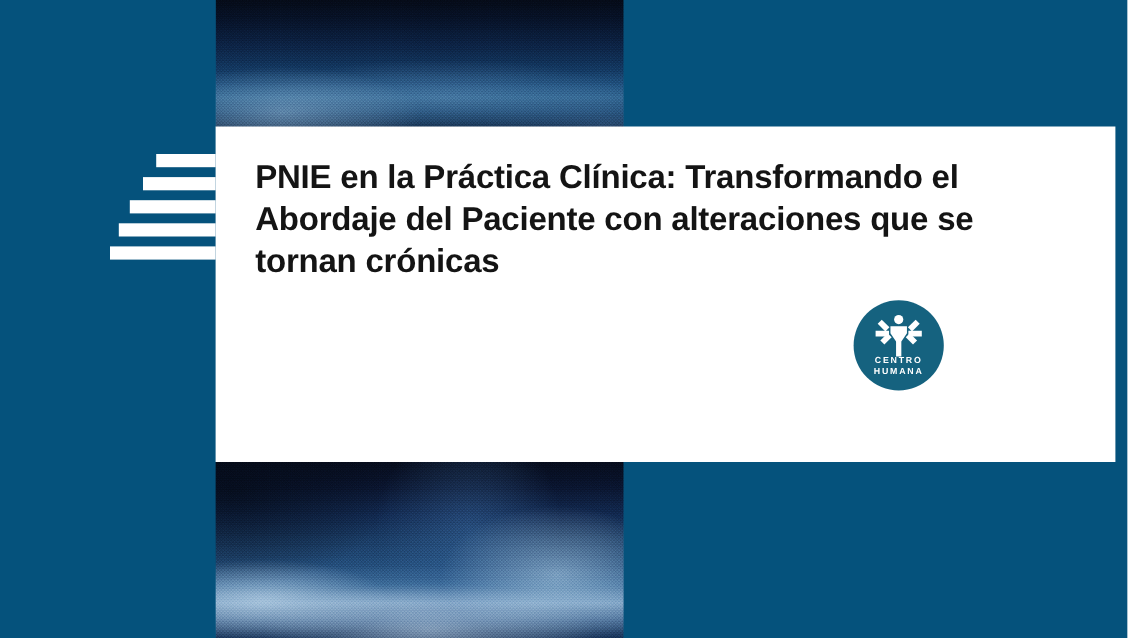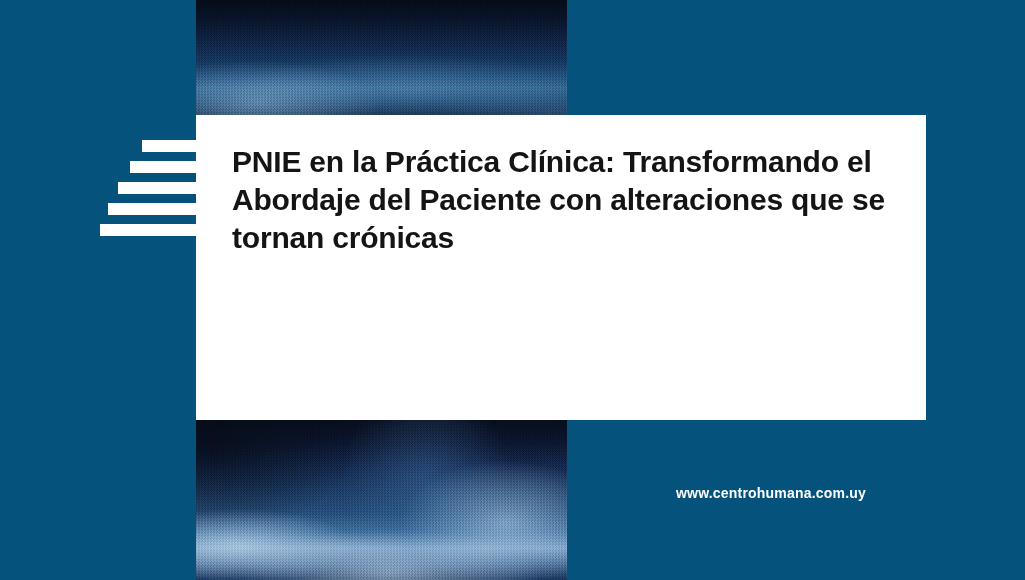--- a/index.html
+++ b/index.html
@@ -121,21 +121,21 @@
   #stair-bars .bar.b2 { top: 21px; width: 66px; }
   #stair-bars .bar.b3 { top: 42px; width: 78px; }
   #stair-bars .bar.b4 { top: 63px; width: 88px; }
   #stair-bars .bar.b5 { top: 84px; width: 96px; }
 
   
   #card {
     position: absolute;
     left: 196px;
     top: 115px;
-    width: 730px;
+    width: 818px;
     height: 305px;
     background: #ffffff;
   }
 
   #title-block {
     position: absolute;
     left: 36px;
     top: 28px;
     width: 660px;
   }
@@ -227,18 +227,41 @@
     <div class="bar b5"></div>
   </div>
 
   <div id="card">
 
     <div id="title-block">
       <h1 id="title">PNIE en la Práctica Clínica: Transformando el Abordaje del Paciente con alteraciones que se tornan crónicas</h1>
     </div>
 
 
-
-  </div>
-
-  <div id="site-url">www.centrohumana.com.uy</div>
+    <div id="logo">
+      <svg id="logo-mark" viewBox="0 0 58 44" aria-hidden="true">
+
+        <circle cx="29" cy="7.5" r="4.2" fill="#ffffff"></circle>
+
+        <path d="M21.5 13.5 H36.5 V20 L31.4 27.5 V41 H26.6 V27.5 L21.5 20 Z" fill="#ffffff"></path>
+
+        <path d="M20.6 14.6 L13.6 7.6 L9.9 11.3 L16.9 18.3 Z" fill="#ffffff"></path>
+
+        <path d="M37.4 14.6 L44.4 7.6 L48.1 11.3 L41.1 18.3 Z" fill="#ffffff"></path>
+
+        <path d="M20.2 17.6 H8.0 V22.8 H20.2 Z" fill="#ffffff"></path>
+
+        <path d="M37.8 17.6 H50.0 V22.8 H37.8 Z" fill="#ffffff"></path>
+
+        <path d="M22.6 23.6 L16.0 30.2 L12.3 26.5 L18.9 19.9 Z" fill="#ffffff"></path>
+
+        <path d="M35.4 23.6 L42.0 30.2 L45.7 26.5 L39.1 19.9 Z" fill="#ffffff"></path>
+      </svg>
+      <div id="logo-text">
+        <div>CENTRO</div>
+        <div>HUMANA</div>
+      </div>
+    </div>
+
+  </div>
+
 
 </div>
 
 </body></html>

